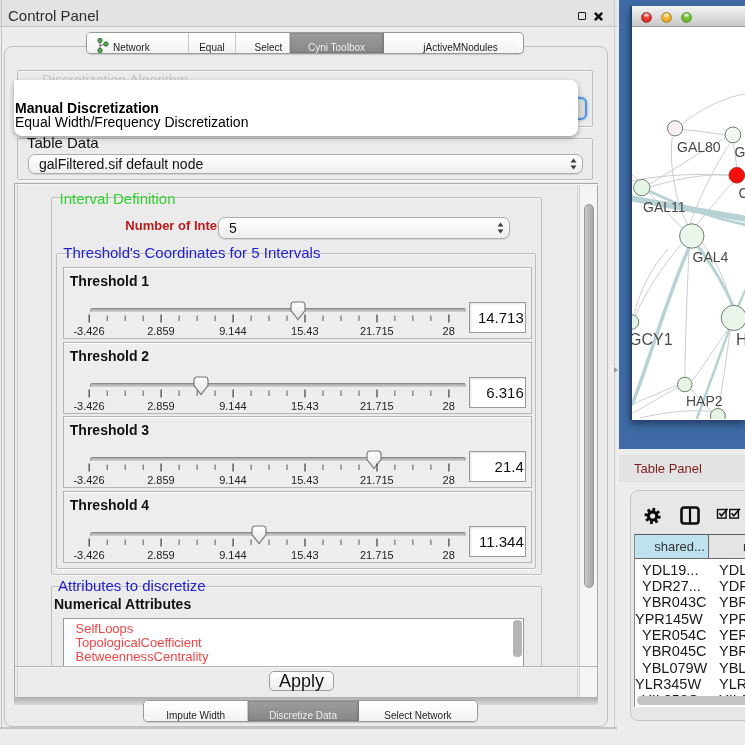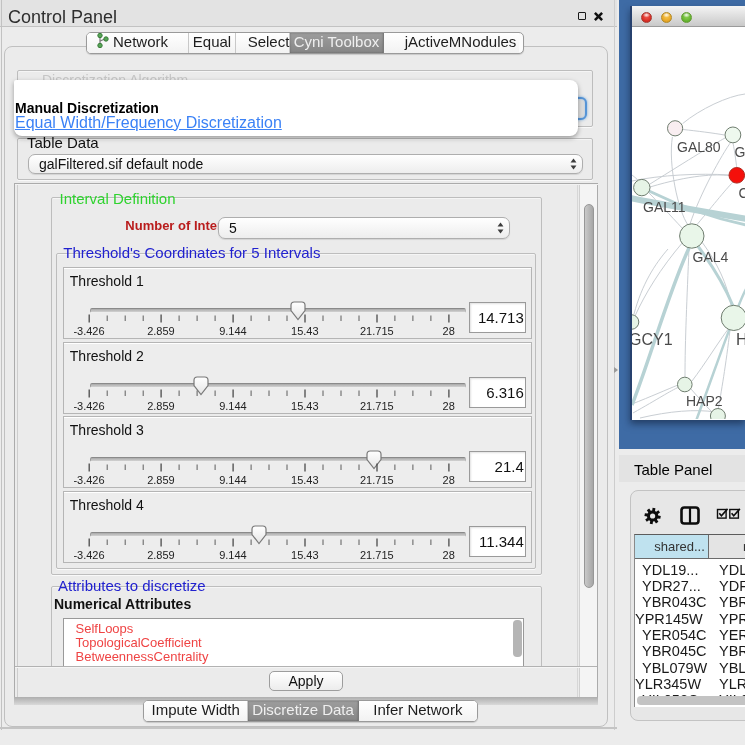--- a/index.html
+++ b/index.html
@@ -2,62 +2,62 @@
 <html><head>
 <meta charset="utf-8">
 <style>
 * { margin:0; padding:0; box-sizing:border-box; }
 html,body { width:745px; height:745px; overflow:hidden; }
 body { font-family:"Liberation Sans", sans-serif; background:#ececec; position:relative; }
 .abs { position:absolute; }
 
 
 #titlebar { left:0; top:0; width:617px; height:27px; background:#e3e3e3; border-bottom:1px solid #c2c2c2; }
-#titlebar .t { position:absolute; left:8px; top:7px; font-size:18px; color:#2e2e2e; }
+#titlebar .t { position:absolute; left:8px; top:7px; font-size:15px; color:#2e2e2e; }
 #float-ic { left:578px; top:12px; width:8px; height:8px; border:1.5px solid #1a1a1a; border-radius:1px; }
 
 #content-panel { left:4px; top:46px; width:604px; height:681px; background:#ebebeb; border:1px solid #c0c0c0; border-radius:8px; }
 
 
 .seg-bar { height:22px; background:#fcfcfc; border:1px solid #9a9a9a; border-radius:5px; display:flex; box-shadow:0 1px 1px rgba(0,0,0,0.15); overflow:hidden; }
-.seg { display:flex; align-items:flex-start; justify-content:center; font-size:15px; color:#1d1d1d; border-right:1px solid #c8c8c8; background:linear-gradient(#ffffff,#f2f2f2); }
+.seg { display:flex; align-items:flex-end; justify-content:center; font-size:10px; color:#1d1d1d; border-right:1px solid #c8c8c8; background:linear-gradient(#ffffff,#f2f2f2); }
 .seg:last-child { border-right:none; }
 .seg.sel { background:linear-gradient(#9d9d9d,#868686); color:#efefef; border-right-color:#7a7a7a; box-shadow:inset 0 0 2px rgba(0,0,0,0.3); }
 #toptabs { left:86px; top:32px; width:438px; }
 #bottabs { left:143px; top:700px; width:335px; }
 
 
 .group { border:1px solid #bdbdbd; border-radius:2px; box-shadow:0 1px 0 rgba(255,255,255,0.7), inset 0 1px 0 rgba(255,255,255,0.5); }
 .glabel { position:absolute; font-size:15px; background:transparent; }
 
 
 .combo { background:linear-gradient(#ffffff,#ededed); border:1px solid #aeaeae; border-radius:7px; font-size:14px; color:#111; display:flex; align-items:center; box-shadow:0 1px 1px rgba(0,0,0,0.1); }
 .combo .txt { padding-left:10px; }
 .combo .arr { position:absolute; right:5px; top:50%; transform:translateY(-50%); width:7px; height:13px; }
 
 
 .thr { position:absolute; left:43.8px; width:469px; height:72px; border:1px solid #b5b5b5; background:#ededed; box-shadow:inset 0 1px 0 #fff; }
-.thr .name { position:absolute; left:6px; top:5px; font-size:14px; font-weight:normal; color:#111; }
+.thr .name { position:absolute; left:6px; top:5px; font-size:14px; font-weight:bold; color:#111; }
 .thr .track { position:absolute; left:26px; top:39.5px; width:376px; height:5px; border-radius:2px; background:linear-gradient(#a9a9a9,#d2d2d2); border-top:1px solid #8a8a8a; border-left:1px solid #9a9a9a; border-right:1px solid #b5b5b5; border-bottom:1px solid #eeeeee; }
 .thr .thumb { position:absolute; top:32.5px; width:16px; height:20px; }
 .thr .vfield { position:absolute; right:5px; top:34px; width:57px; height:31px; background:#fff; border:1px solid #9a9a9a; box-shadow:inset 1px 1px 2px rgba(0,0,0,0.12); font-size:15px; color:#111; text-align:right; line-height:30px; padding-right:1px; }
 .ticks line.mi { stroke:#5d5d5d; stroke-width:1; } .ticks line.ma { stroke:#4a4a4a; stroke-width:1.3; }
 .tlabels span { position:absolute; font-size:11px; font-weight:normal; color:#222; transform:translateX(-50%); }
 
 
 .vsb { background:#f4f4f4; border-left:1px solid #d0d0d0; }
 .vsb .vthumb { position:absolute; left:4px; width:10px; border-radius:5px; background:linear-gradient(90deg,#c9c9c9,#a6a6a6); border:1px solid #979797; }
 
 
 #bluezone { left:619px; top:0; width:126px; height:449px; background:#3e6ba5; }
 #netwin { position:absolute; left:11px; top:6px; width:115px; height:414px; background:#fff; border-left:2px solid #27416e; box-shadow:0 4px 7px rgba(10,20,40,0.5); }
 #nettitle { position:absolute; left:0; top:0; width:113px; height:21px; background:linear-gradient(#f4f4f4,#c9c9c9); border-bottom:1px solid #9b9b9b; }
 .tl { position:absolute; top:6px; width:11px; height:11px; border-radius:50%; }
 #tablepanelbar { left:619px; top:455px; width:126px; height:27px; background:#e3e3e3; }
-#tablepanelbar .t { position:absolute; left:15px; top:6px; font-size:15px; color:#000000;text-align:right; }
+#tablepanelbar .t { position:absolute; left:15px; top:6px; font-size:13px; color:#7f1d1d;text-align:right; }
 #tablebox { left:630px; top:490px; width:130px; height:231px; background:#e7e7e7; border:1px solid #c3c3c3; border-radius:8px; }
 </style>
 </head>
 <body>
 
 <div class="abs" id="titlebar">
     <div class="t">Control Panel</div>
   </div>
 <div class="abs" id="float-ic"></div>
 <svg class="abs" style="left:594px; top:12px;" width="9" height="9" viewBox="0 0 9 9">
@@ -316,36 +316,36 @@
   </div>
 </div>
 
 <div class="abs vsb" style="left:579px; top:185px; width:18px; height:512px;">
   <div class="vthumb" style="top:19px; height:384px;"></div>
 </div>
 
 <div class="abs" style="left:15px; top:666px; width:582px; height:1px; background:#b2b2b2;"></div>
 <div class="abs" style="left:15px; top:667px; width:582px; height:1px; background:#f5f5f5;"></div>
 
-<div class="abs" style="left:269px; top:671px; width:74px; height:20px; background:linear-gradient(#ffffff,#ececec); border:1px solid #9d9d9d; border-radius:5px; font-size:14px; color:#111; text-align:center; line-height:19px;">Apply</div>
+<div class="abs" style="left:269px; top:671px; width:65px; height:20px; background:linear-gradient(#ffffff,#ececec); border:1px solid #9d9d9d; border-radius:5px; font-size:18px; color:#111; text-align:center; line-height:19px;">Apply</div>
 
 <div class="abs seg-bar" id="bottabs">
   <div class="seg" style="width:105px;">Impute Width</div>
   <div class="seg sel" style="width:111px;">Discretize Data</div>
-  <div class="seg" style="width:119px;">Infer Network</div>
+  <div class="seg" style="width:119px;">Select Network</div>
 </div>
 
 <div class="abs" style="left:1px; top:0px; width:1px; height:730px; background:#c2c2c2;"></div>
 <div class="abs" style="left:614px; top:0px; width:1px; height:730px; background:#cdcdcd;"></div>
 
 <div class="abs" style="left:0px; top:727px; width:617px; height:1.5px; background:#c4c4c4;"></div>
 
 <div class="abs" style="left:14px; top:80px; width:564px; height:56px; background:#fff; border-radius:2px 8px 8px 8px; box-shadow:0 2px 5px rgba(0,0,0,0.35);">
   <div style="position:absolute; left:1px; top:20px; font-size:14px; font-weight:bold; color:#000;">Manual Discretization</div>
-  <div style="position:absolute; left:1px; top:33.5px; font-size:16px; color:#3b82f6;text-decoration:underline;">Equal Width/Frequency Discretization</div>
+  <div style="position:absolute; left:1px; top:33.5px; font-size:14px; color:#000000;">Equal Width/Frequency Discretization</div>
 </div>
 
 <div class="abs" style="left:614px; top:367px; width:0; height:0; border-left:4px solid #9a9a9a; border-top:3px solid transparent; border-bottom:3px solid transparent;"></div>
 
 <div class="abs" id="bluezone">
   <div id="netwin">
     <div id="nettitle">
       <div class="tl" style="left:9px; background:radial-gradient(ellipse 60% 40% at 50% 22%, rgba(255,255,255,0.95), rgba(255,255,255,0) 70%), radial-gradient(circle at 50% 40%, #ee5a50, #d92c22 65%, #a02018); border:1px solid #a43a33;"></div>
       <div class="tl" style="left:29px; background:radial-gradient(ellipse 60% 40% at 50% 22%, rgba(255,255,255,0.95), rgba(255,255,255,0) 70%), radial-gradient(circle at 50% 40%, #f6c64f, #e8a625 65%, #b57d12); border:1px solid #b08a28;"></div>
       <div class="tl" style="left:49px; background:radial-gradient(ellipse 60% 40% at 50% 22%, rgba(255,255,255,0.95), rgba(255,255,255,0) 70%), radial-gradient(circle at 50% 40%, #8ed055, #64b42e 65%, #4a8c1e); border:1px solid #649b35;"></div>

